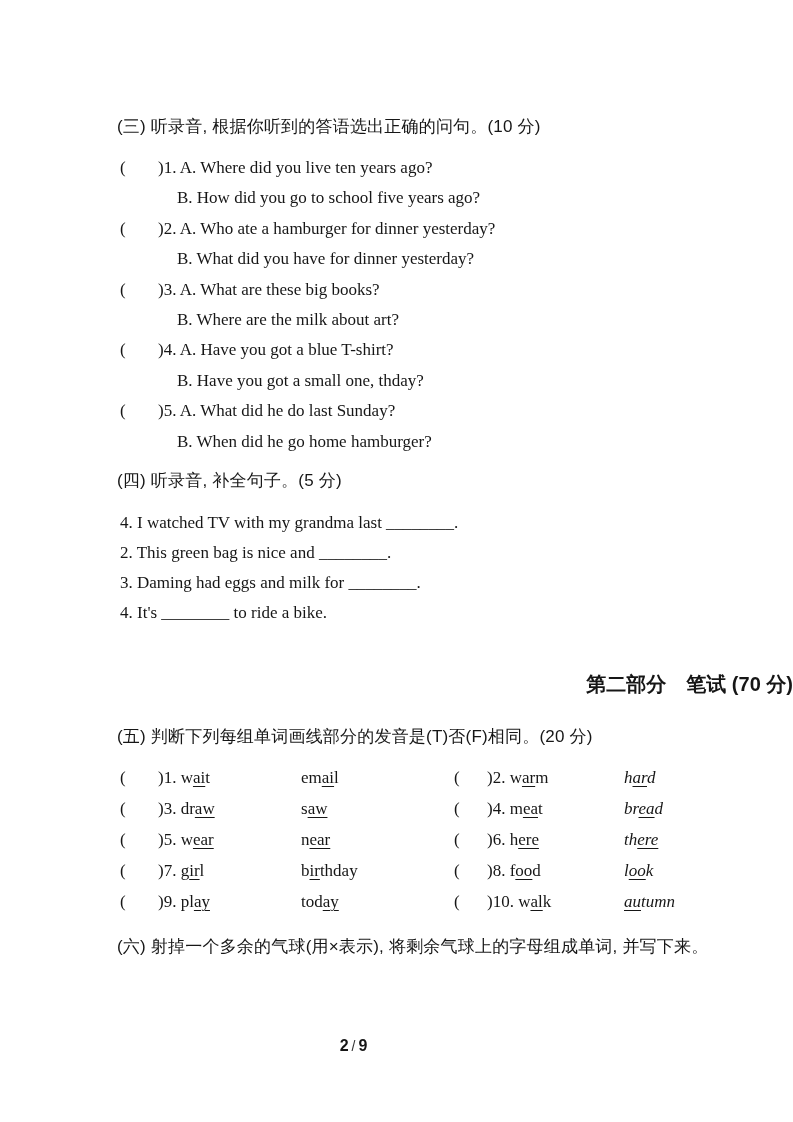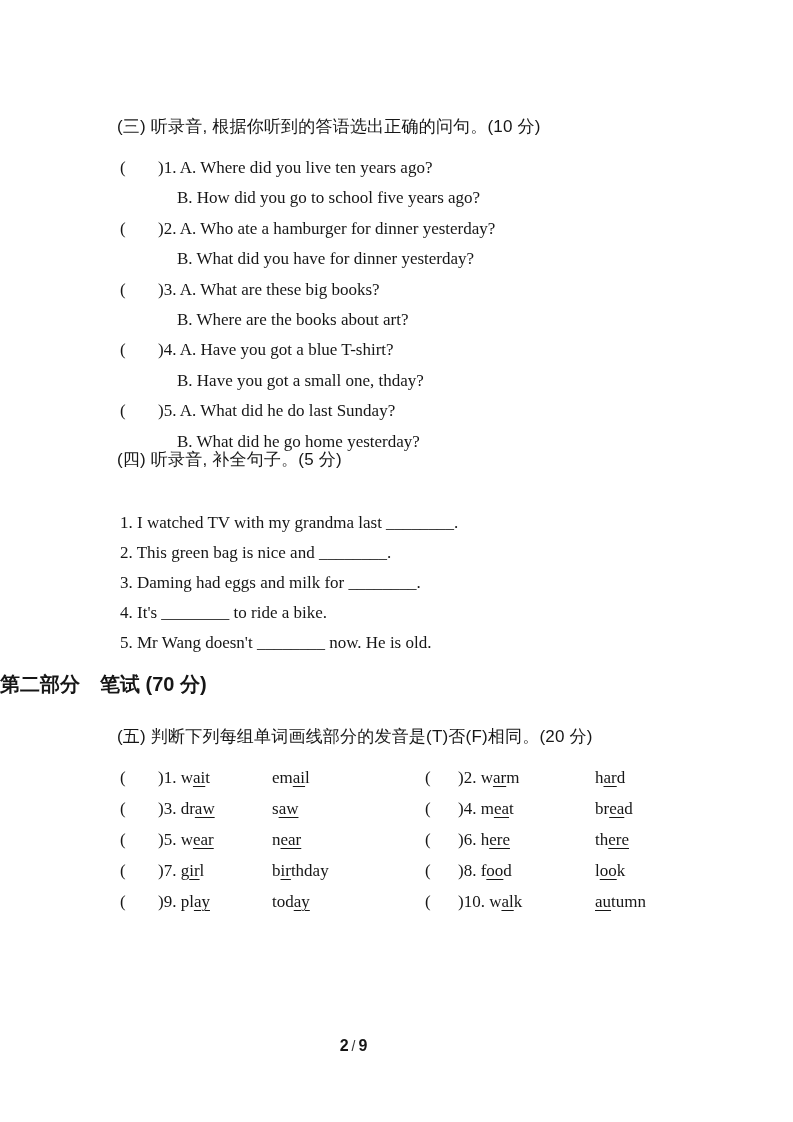--- a/index.html
+++ b/index.html
@@ -25,35 +25,35 @@
   .q-body{top:153px;}
   .q-line{line-height:30.4px;white-space:nowrap;}
   .paren-col{display:inline-block;width:38px;}
   .b-line{padding-left:57px;}
   
   .s-body{top:508px;}
   .s-line{line-height:30px;white-space:nowrap;}
   
   .part2{
     position:absolute;top:671px;left:0;width:793px;
-    text-align:left;
+    text-align:right;
     font-family:"Liberation Sans","DejaVu Sans",sans-serif;
     font-weight:600;
     font-size:20px;line-height:26px;
   }
   
   .p-body{top:762px;}
   .p-row{display:flex;line-height:31px;white-space:nowrap;}
   .pc{flex:0 0 auto;}
   .pc-paren1{width:38px;}
   .pc-w1{width:114px;}
-  .pc-w2{width:153px;}
+  .pc-w2{width:153px;margin-left:29px;}
   .pc-paren2{width:33px;}
   .pc-w3{width:137px;}
-  .pc-w4{flex:1 1 auto;}
+  .pc-w4{flex:1 1 auto;font-style:italic;}
   .ul{text-decoration:underline;text-underline-offset:3px;text-decoration-thickness:1px;}
   
   .page-num{
     position:absolute;top:1036px;left:0;width:707px;
     text-align:center;
     font-family:"Liberation Sans","DejaVu Sans",sans-serif;
     font-weight:bold;font-size:16px;line-height:20px;
   }
   .page-num .sep{font-weight:normal;font-size:14px;margin:0 3px;color:#333;}
 </style>
@@ -63,35 +63,34 @@
 <div class="page">
 
   <div class="cn-heading" style="top:117px">(三) 听录音, 根据你听到的答语选出正确的问句。(10 分)</div>
 
   <div class="sec-body q-body">
     <div class="q-line"><span class="paren-col">(</span><span>)1. A. Where did you live ten years ago?</span></div>
     <div class="q-line b-line"><span>B. How did you go to school five years ago?</span></div>
     <div class="q-line"><span class="paren-col">(</span><span>)2. A. Who ate a hamburger for dinner yesterday?</span></div>
     <div class="q-line b-line"><span>B. What did you have for dinner yesterday?</span></div>
     <div class="q-line"><span class="paren-col">(</span><span>)3. A. What are these big books?</span></div>
-    <div class="q-line b-line"><span>B. Where are the books about art?</span></div>
+    <div class="q-line b-line"><span>B. Where are the milk about art?</span></div>
     <div class="q-line"><span class="paren-col">(</span><span>)4. A. Have you got a blue T-shirt?</span></div>
     <div class="q-line b-line"><span>B. Have you got a small one, thday?</span></div>
     <div class="q-line"><span class="paren-col">(</span><span>)5. A. What did he do last Sunday?</span></div>
-    <div class="q-line b-line"><span>B. What did he go home yesterday?</span></div>
+    <div class="q-line b-line"><span>B. When did he go home hamburger?</span></div>
   </div>
 
-  <div class="cn-heading" style="top:450px">(四) 听录音, 补全句子。(5 分)</div>
+  <div class="cn-heading" style="top:471px">(四) 听录音, 补全句子。(5 分)</div>
 
   <div class="sec-body s-body">
-    <div class="s-line">1. I watched TV with my grandma last ________.</div>
+    <div class="s-line">4. I watched TV with my grandma last ________.</div>
     <div class="s-line">2. This green bag is nice and ________.</div>
     <div class="s-line">3. Daming had eggs and milk for ________.</div>
     <div class="s-line">4. It's ________ to ride a bike.</div>
-    <div class="s-line">5. Mr Wang doesn't ________ now. He is old.</div>
   </div>
 
   <div class="part2">第二部分　笔试 (70 分)</div>
 
   <div class="cn-heading" style="top:727px">(五) 判断下列每组单词画线部分的发音是(T)否(F)相同。(20 分)</div>
 
   <div class="sec-body p-body">
 
     <div class="p-row">
       <span class="pc pc-paren1">(</span>
@@ -133,18 +132,19 @@
       <span class="pc pc-paren1">(</span>
       <span class="pc pc-w1"><span>)9. </span><span>pl</span><span class="ul">ay</span><span></span></span>
       <span class="pc pc-w2"><span>tod</span><span class="ul">ay</span><span></span></span>
       <span class="pc pc-paren2">(</span>
       <span class="pc pc-w3"><span>)10. </span><span>w</span><span class="ul">al</span><span>k</span></span>
       <span class="pc pc-w4"><span></span><span class="ul">au</span><span>tumn</span></span>
     </div>
 
   </div>
 
+  <div class="cn-heading" style="top:937px">(六) 射掉一个多余的气球(用×表示), 将剩余气球上的字母组成单词, 并写下来。</div>
 
   <div class="page-num">
     <span>2</span><span class="sep">/</span><span>9</span>
   </div>
 
 </div>
 
 </body></html>

